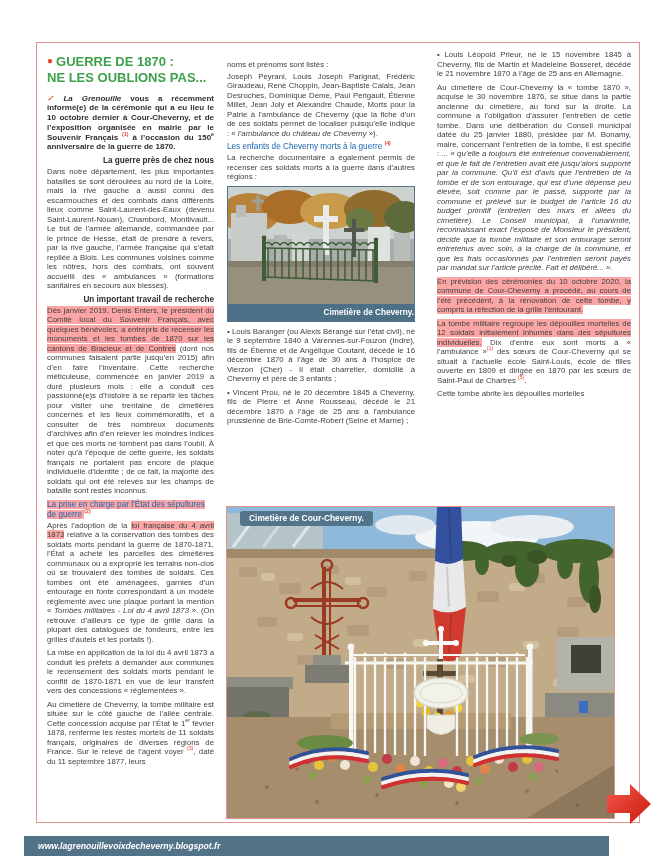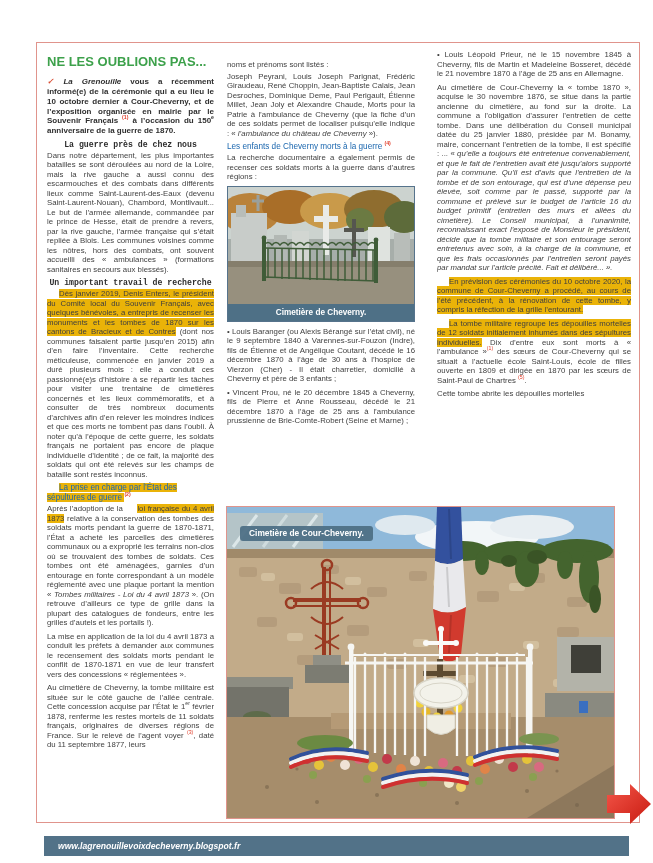--- a/index.html
+++ b/index.html
@@ -9,62 +9,63 @@
   }
   .border-frame{
     position:absolute;left:36px;top:42px;width:602px;height:779px;
     border:1px solid #e0948c;background:#fff;
   }
   .col{position:absolute;text-align:justify;font-size:7.8px;line-height:1.22;}
   .col-left{left:47px;top:50px;width:167px;}
   .col-mid{left:227px;top:60px;width:188px;height:454px;overflow:hidden;}
   .col-right{left:437px;top:50px;width:194px;height:454px;overflow:hidden;}
   p{margin:0 0 4px;}
-  .h-dark{font-size:8.2px;font-weight:bold;color:#2d2d2d;margin:4px 0 1px;text-align:center;font-family:Liberation Mono, monospace;}
+  .h-dark{font-size:8.2px;font-weight:bold;color:#2d2d2d;margin:4px 0 1px;text-align:right;}
   .h-blue{font-size:8.2px;font-weight:bold;color:#1a66ae;margin:4px 0 1px;text-align:left;}
   .title{margin:4px 0 7px;line-height:1.25;text-align:left;}
   .title .t-line{color:#3da14b;font-size:13px;font-weight:bold;display:block;}
   .title .bullet{color:#e8432c;font-size:10px;vertical-align:2px;margin-right:3px;}
   .intro{font-weight:bold;color:#2f2f2f;font-size:8px;}
   
-  .hl{background:#eab308;margin-left:12px;}
+  .hl{background:#fca5a5;}
   .b{font-weight:bold;}
   .i{font-style:italic;}
   .bi{font-weight:bold;font-style:italic;}
   .blue{color:#1a66ae;font-weight:normal;}
   .sup{color:#e03b28;vertical-align:super;font-size:5.2px;line-height:0;}
   .supd{vertical-align:super;font-size:5.2px;line-height:0;}
   .check{color:#d94f35;font-weight:bold;font-style:italic;margin-right:3px;}
   
   .photo1{position:relative;width:186px;height:134px;margin:3px 0 5px;border:1px solid #56738c;overflow:hidden;}
   .photo1 svg{display:block;}
   .photo1-caption{
     position:absolute;left:0;bottom:0;width:100%;height:17px;background:#4e7086;
-    color:#fff;font-weight:bold;font-size:8.2px;line-height:17px;text-align:center;
+    color:#fff;font-weight:bold;font-size:8.2px;line-height:17px;text-align:right;
   }
   
   .photo2{position:absolute;left:226px;top:506px;width:387px;height:311px;border:1px solid #e0948c;overflow:hidden;}
   .photo2 svg{display:block;}
   .photo2-badge{
-    position:absolute;left:13px;top:19px;background:rgba(78,112,134,0.95);border-radius:3px;
+    position:absolute;left:13px;top:4px;background:rgba(78,112,134,0.95);border-radius:3px;
     color:#fff;font-weight:bold;font-size:8.4px;padding:2px 9px 3px;
   }
   
-  .footer-bar{position:absolute;left:44px;top:836px;width:585px;height:20px;background:#527288;}
+  .footer-bar{position:absolute;left:24px;top:836px;width:585px;height:20px;background:#527288;}
   .footer-url{position:absolute;left:14px;top:0;line-height:20px;color:#fff;font-weight:bold;font-style:italic;font-size:8.6px;}
   .page-num{position:absolute;left:462px;top:0;line-height:20px;color:#fff;font-weight:bold;font-size:10.5px;margin-top:48px;}
   .next-arrow{position:absolute;left:606px;top:781px;width:47px;height:47px;}
 </style>
 </head>
 <body>
 
 <div class="border-frame"></div>
 
 <div class="col col-left">
   <div class="title">
+    <span class="t-line"><span class="bullet">●</span><span>GUERRE DE 1870 :</span></span>
     <span class="t-line">NE LES OUBLIONS PAS...</span>
   </div>
   <p class="intro"><span class="check">✓</span><span class="bi">La Grenouille</span><span class="b"> vous a récemment informé(e) de la cérémonie qui a eu lieu le 10 octobre dernier à Cour-Cheverny, et de l’exposition organisée en mairie par le Souvenir Français </span><span class="sup">(1)</span><span class="b"> à l’occasion du 150</span><span class="supd">e</span><span class="b"> anniversaire de la guerre de 1870.</span></p>
   <div class="h-dark">La guerre près de chez nous</div>
   <p>Dans notre département, les plus importantes batailles se sont déroulées au nord de la Loire, mais la rive gauche a aussi connu des escarmouches et des combats dans différents lieux comme Saint-Laurent-des-Eaux (devenu Saint-Laurent-Nouan), Chambord, Montlivault... Le but de l’armée allemande, commandée par le prince de Hesse, était de prendre à revers, par la rive gauche, l’armée française qui s’était repliée à Blois. Les communes voisines comme les nôtres, hors des combats, ont souvent accueilli des « ambulances » (formations sanitaires en secours aux blessés).</p>
   <div class="h-dark">Un important travail de recherche</div>
   <p><span class="hl">Dès janvier 2019, Denis Enters, le président du Comité local du Souvenir Français, avec quelques bénévoles, a entrepris de recenser les monuments et les tombes de 1870 sur les cantons de Bracieux et de Contres</span><span> (dont nos communes faisaient partie jusqu’en 2015) afin d’en faire l’inventaire. Cette recherche méticuleuse, commencée en janvier 2019 a duré plusieurs mois : elle a conduit ces passionné(e)s d’histoire à se répartir les tâches pour visiter une trentaine de cimetières concernés et les lieux commémoratifs, et à consulter de très nombreux documents d’archives afin d’en relever les moindres indices et que ces morts ne tombent pas dans l’oubli. À noter qu’à l’époque de cette guerre, les soldats français ne portaient pas encore de plaque individuelle d’identité ; de ce fait, la majorité des soldats qui ont été relevés sur les champs de bataille sont restés inconnus.</span></p>
   <div class="h-blue"><span class="hl blue">La prise en charge par l’État des sépultures de guerre </span><span class="sup">(2)</span></div>
   <p><span>Après l’adoption de la </span><span class="hl">loi française du 4 avril 1873</span><span> relative à la conservation des tombes des soldats morts pendant la guerre de 1870-1871, l’État a acheté les parcelles des cimetières communaux ou a exproprié les terrains non-clos où se trouvaient des tombes de soldats. Ces tombes ont été aménagées, garnies d’un entourage en fonte correspondant à un modèle réglementé avec une plaque portant la mention « </span><span class="i">Tombes militaires - Loi du 4 avril 1873</span><span> ». (On retrouve d’ailleurs ce type de grille dans la plupart des catalogues de fondeurs, entre les grilles d’autels et les portails !).</span></p>
   <p>La mise en application de la loi du 4 avril 1873 a conduit les préfets à demander aux communes le recensement des soldats morts pendant le conflit de 1870-1871 en vue de leur transfert vers des concessions « réglementées ».</p>

